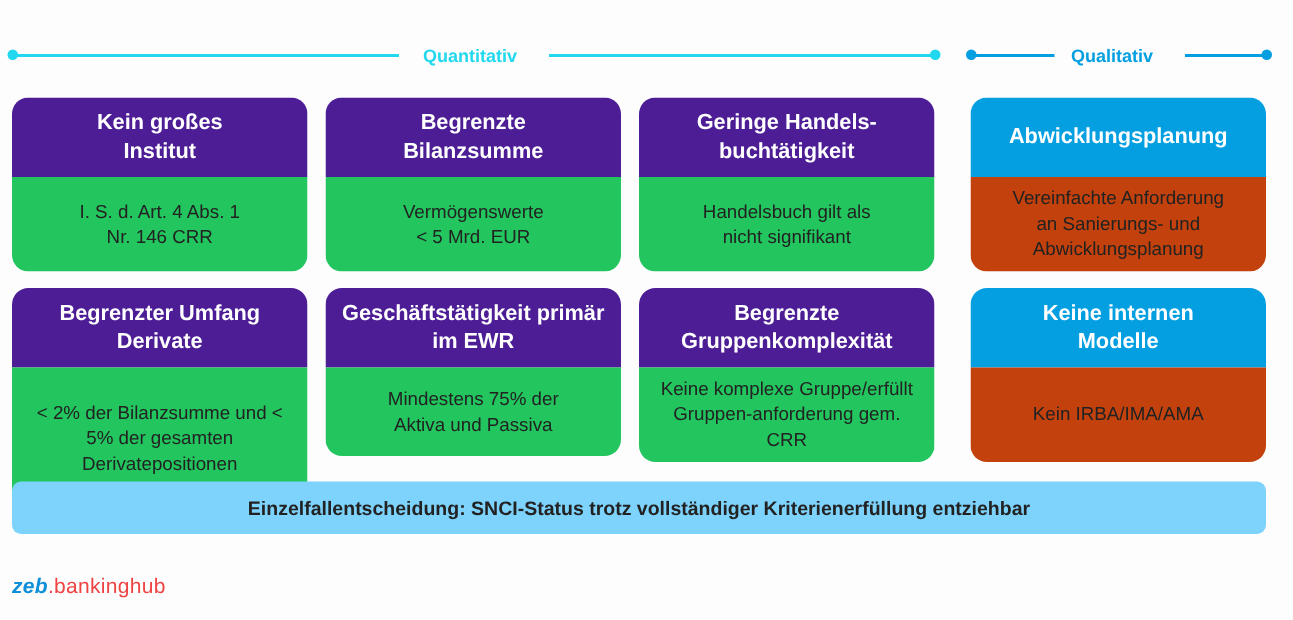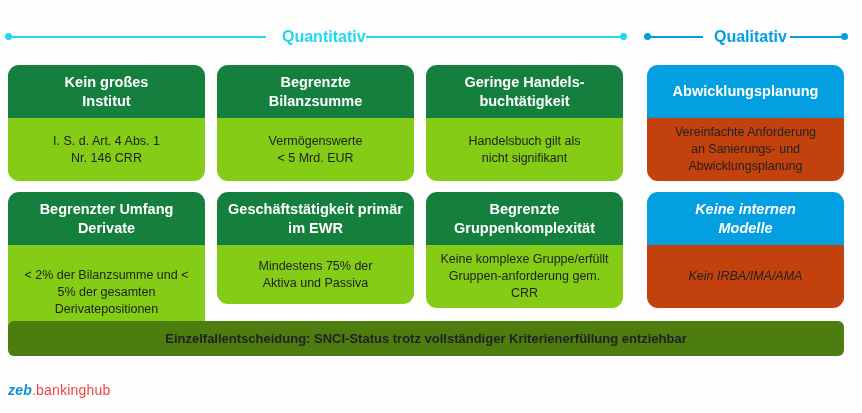--- a/index.html
+++ b/index.html
@@ -2,37 +2,37 @@
 <html><head>
 <meta charset="utf-8">
 <style>
   html, body { margin: 0; padding: 0; }
   body {
     width: 862px; height: 413px; background: #fdfdfd; position: relative; overflow: hidden;
     font-family: "Liberation Sans", "DejaVu Sans", sans-serif;
   }
   .section-line { position: absolute; height: 2px; }
   .dot { position: absolute; width: 7px; height: 7px; border-radius: 50%; }
-  .section-label { position: absolute; font-weight: bold; font-size: 16px; line-height: 14px; }
+  .section-label { position: absolute; font-weight: bold; font-size: 12px; line-height: 14px; }
   .card { position: absolute; width: 197px; border-radius: 11px; overflow: hidden; display: flex; flex-direction: column; }
   .card .head {
     height: 53px; display: flex; align-items: center; justify-content: center; text-align: center;
     color: #fff; font-weight: bold; font-size: 14.5px; line-height: 19px; padding: 0 6px; white-space: pre-line;
   }
   .card .body {
     flex: 1; display: flex; align-items: center; justify-content: center; text-align: center;
     color: #222; font-size: 12.5px; line-height: 17px; padding: 0 6px; white-space: pre-line;
   }
-  .quant .head { background: #15803d; }
-  .quant .body { background: #84cc16; }
+  .quant .head { background: #4c1d95; }
+  .quant .body { background: #22c55e; }
   .qual .head { background: #039fe1; }
   .qual .body { background: #c2410c; }
   .banner {
     position: absolute; left: 8px; top: 321px; width: 836px; height: 35px; border-radius: 6px;
-    background: #4d7c0f; display: flex; align-items: center; justify-content: center;
+    background: #7dd3fc; display: flex; align-items: center; justify-content: center;
     font-weight: bold; font-size: 13px; color: #222;
   }
   .logo { position: absolute; left: 8px; top: 382px; font-size: 14px; letter-spacing: 0.2px; }
   .logo .b { color: #0f8fd8; font-weight: bold; font-style: italic; }
   .logo .r { color: #ef4444; }
 </style>
 </head>
 <body>
 
 <div class="dot" style="left:5px;top:33px;background:#21d8ee;"></div>
@@ -85,21 +85,21 @@
   <div class="body">Mindestens 75% der
 Aktiva und Passiva</div>
 </div>
 <div class="card quant" style="left:426px;top:192px;height:116px;">
   <div class="head">Begrenzte
 Gruppenkomplexität</div>
   <div class="body">Keine komplexe Gruppe/erfüllt
 Gruppen-anforderung gem.
 CRR</div>
 </div>
-<div class="card qual" style="left:647px;top:192px;height:116px;font-style:italic;">
+<div class="card qual" style="left:647px;top:192px;height:116px;">
   <div class="head">Keine internen
 Modelle</div>
   <div class="body">Kein IRBA/IMA/AMA</div>
 </div>
 
 <div class="banner">Einzelfallentscheidung: SNCI-Status trotz vollständiger Kriterienerfüllung entziehbar</div>
 
 <div class="logo">
   <span class="b">zeb</span><span class="r">.bankinghub</span>
 </div>

